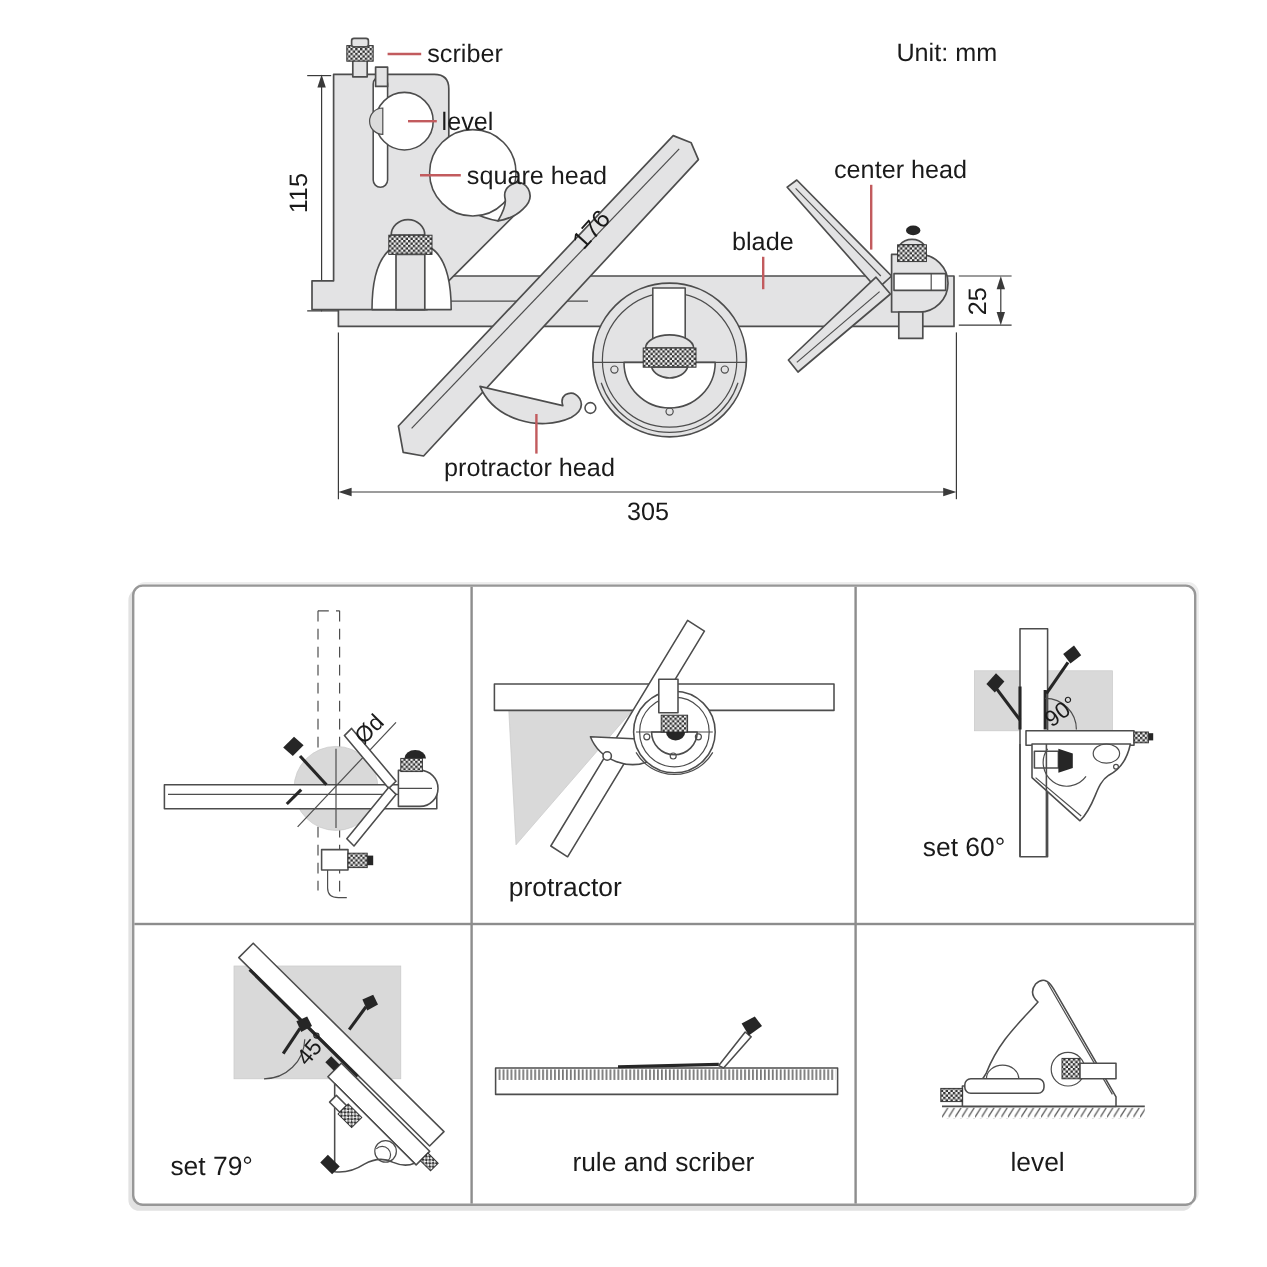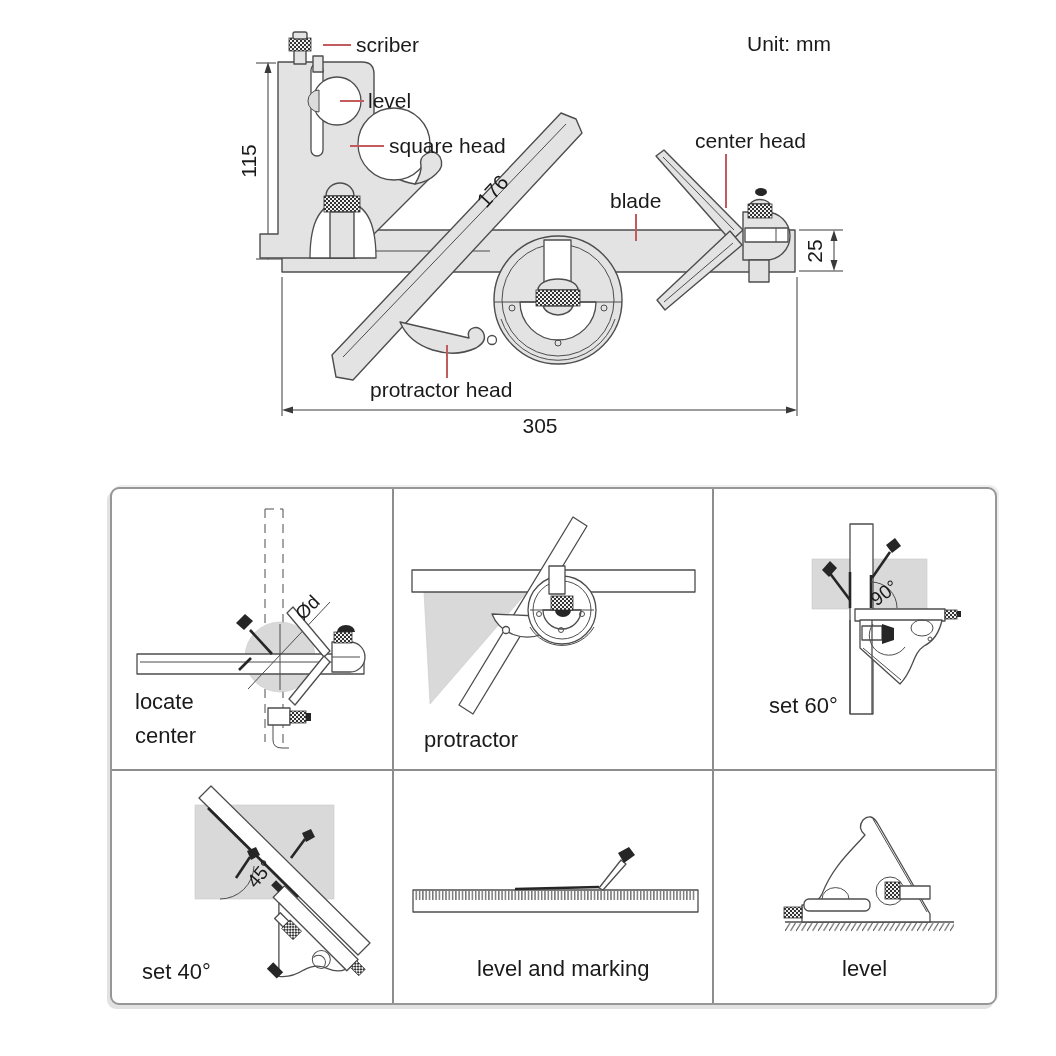--- a/index.html
+++ b/index.html
@@ -263,20 +263,19 @@
       <rect class="kn" x="762" y="905" width="18" height="11"></rect>
       <circle class="tn" cx="868" cy="889" r="14"></circle>
       <rect class="kn" x="863" y="880" width="15" height="17"></rect>
       <rect class="w" x="878" y="884" width="30" height="13"></rect>
     </svg>
 
     <div class="vline" style="left:280px"></div>
     <div class="vline" style="left:600px"></div>
     <div class="hline" style="top:280px"></div>
 
-    <div class="cell-label" style="left:23px;top:196px;width:90px">locate center</div>
     <div class="cell-label" style="left:312px;top:234px">protractor</div>
     <div class="cell-label" style="left:657px;top:200px">set 60°</div>
-    <div class="cell-label" style="left:30px;top:466px">set 40°</div>
-    <div class="cell-label" style="left:365px;top:463px">level and marking</div>
+    <div class="cell-label" style="left:30px;top:466px">set 79°</div>
+    <div class="cell-label" style="left:365px;top:463px">rule and scriber</div>
     <div class="cell-label" style="left:730px;top:463px">level</div>
   </div>
 </div>
 
 </body></html>

